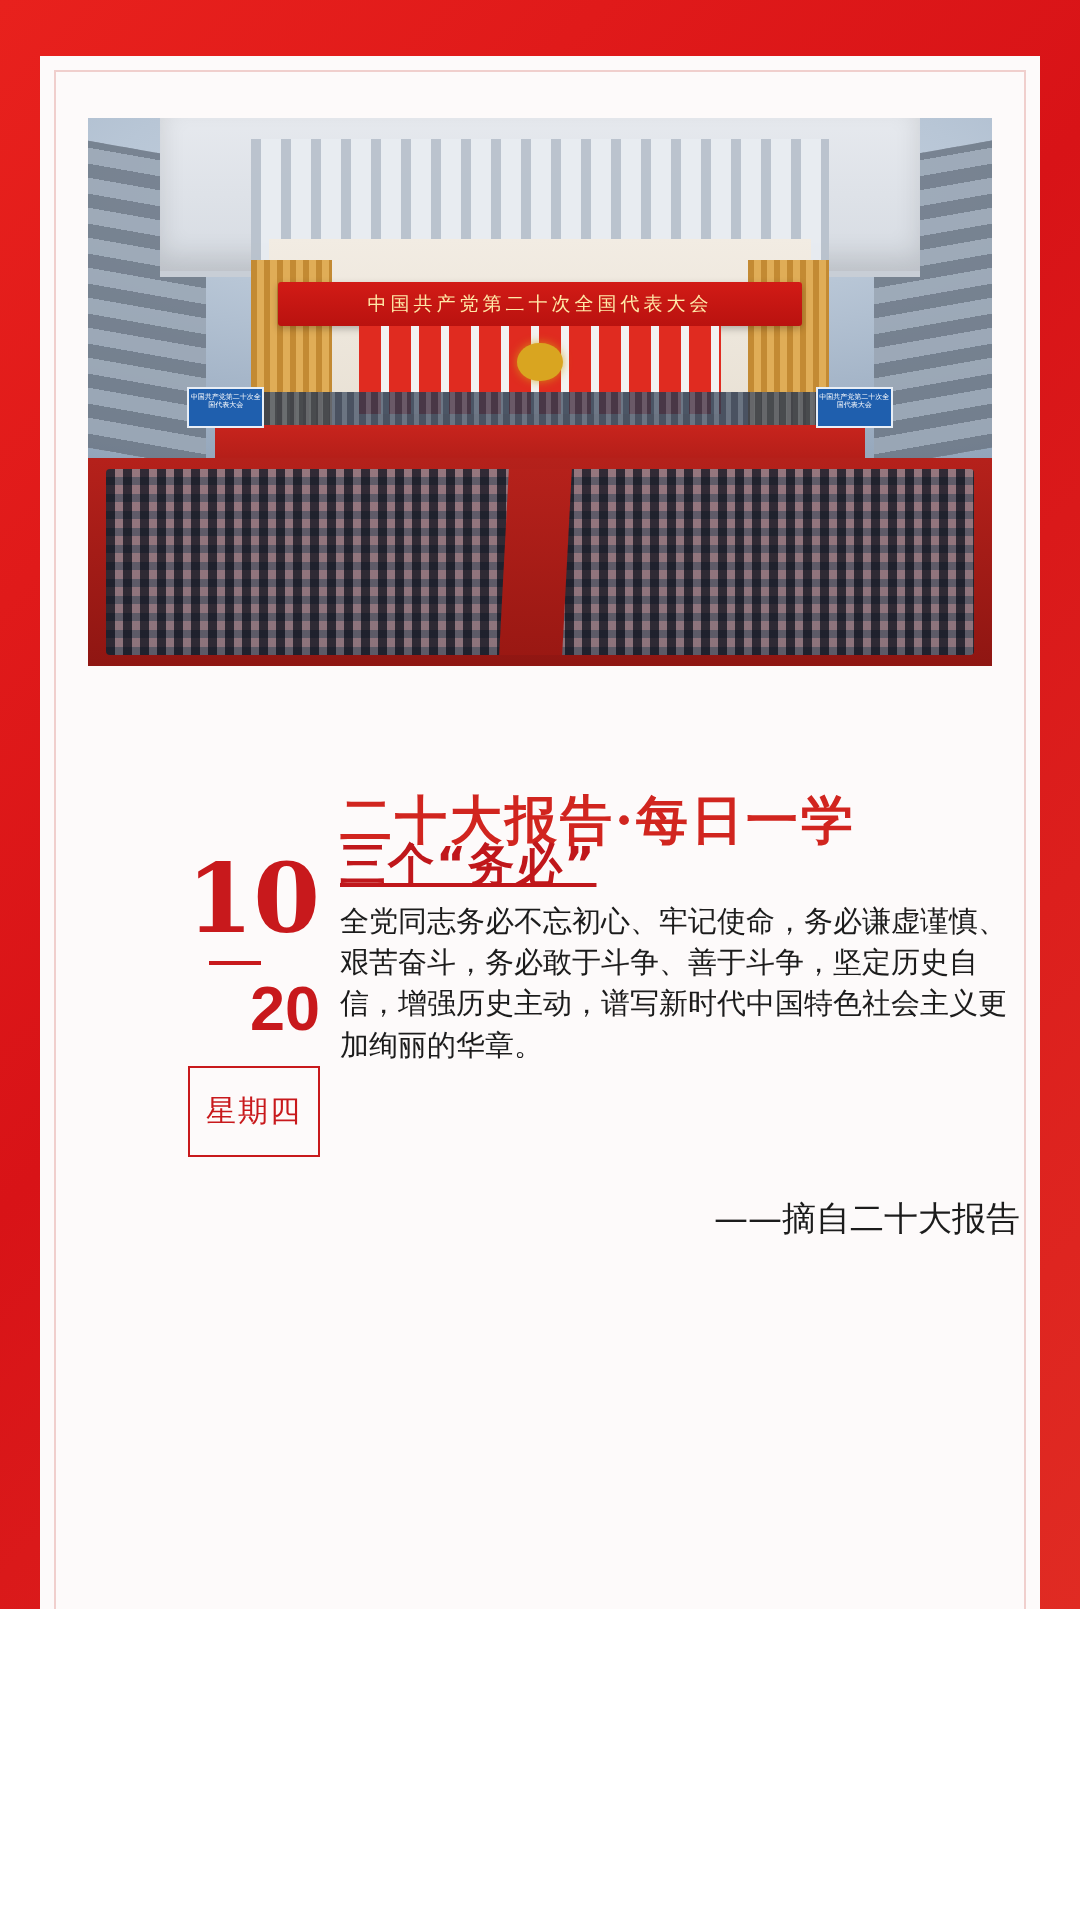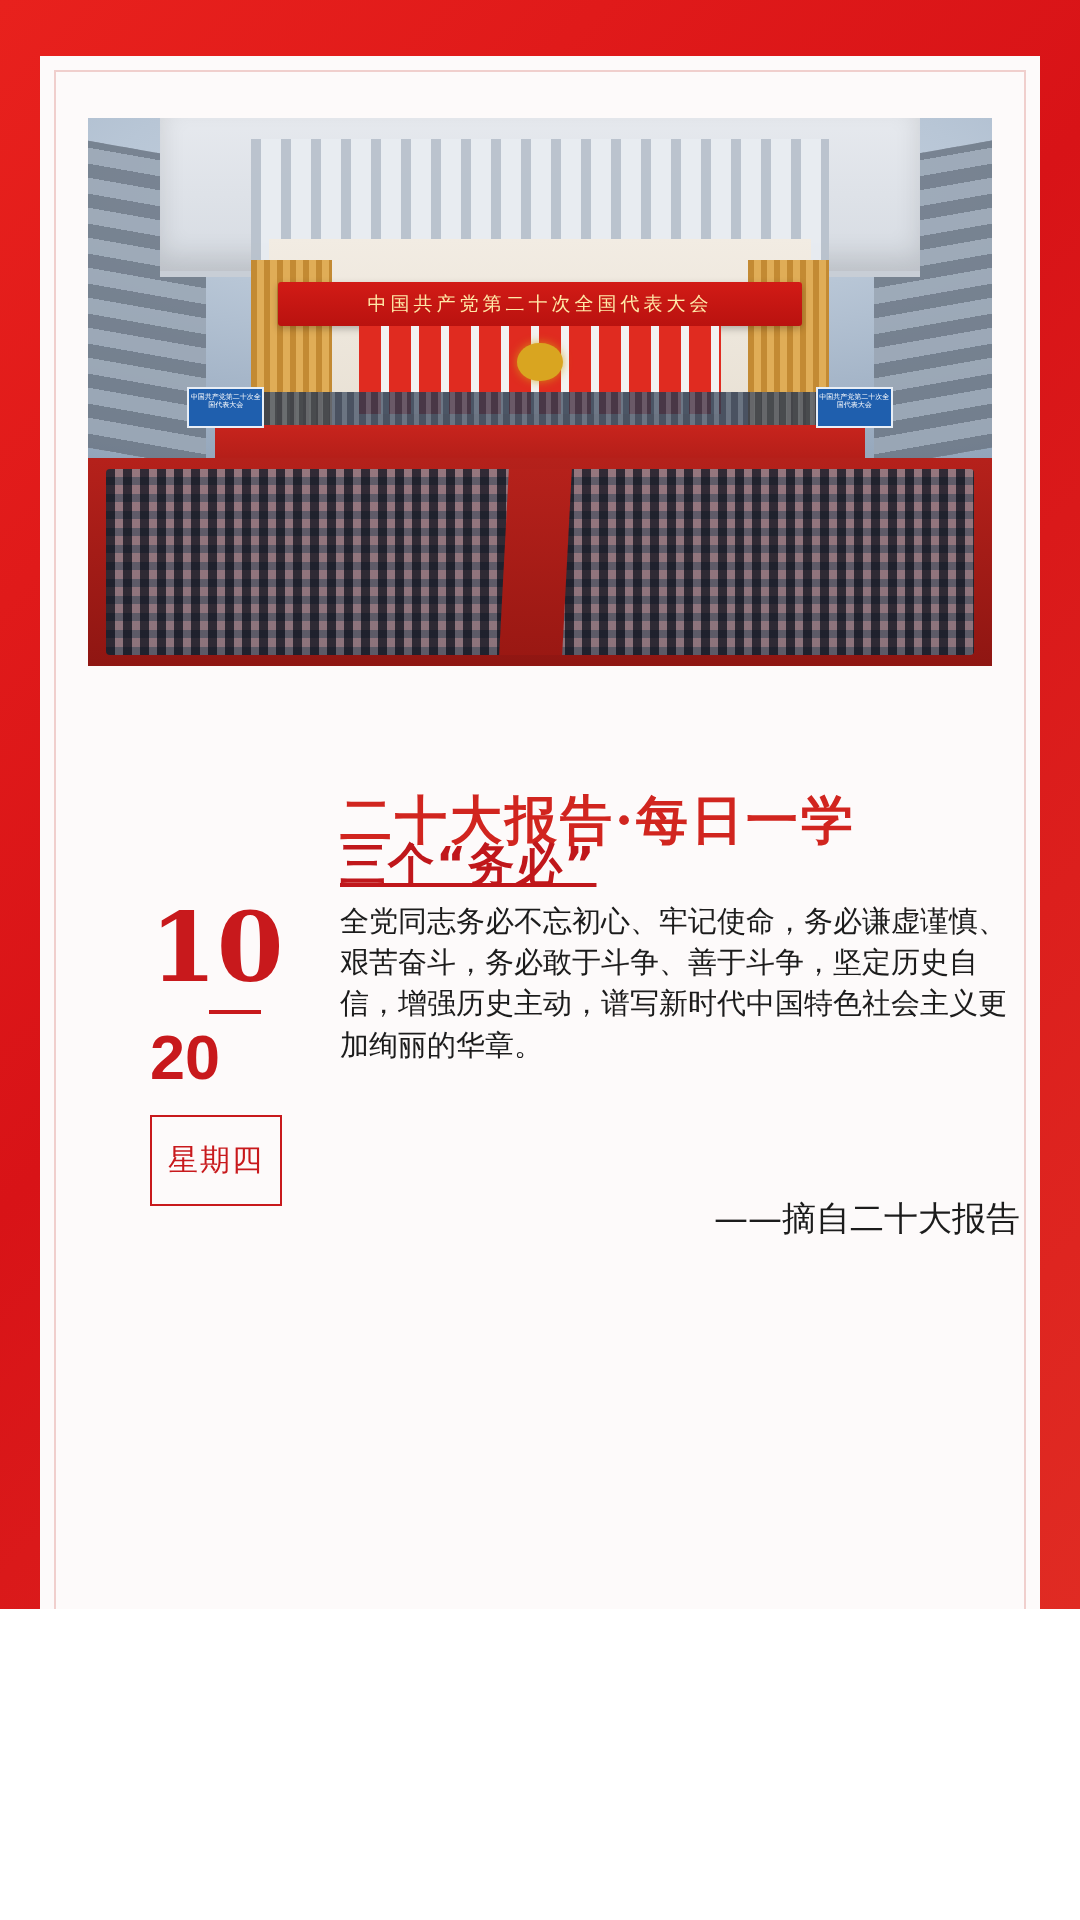--- a/index.html
+++ b/index.html
@@ -261,23 +261,23 @@
     text-align: right;
     color: #1c1c1c;
     font-size: 34px;
     font-family: "DejaVu Sans", sans-serif;
   }
 
   
   .date-block {
     position: absolute;
     left: 110px;
-    top: 844px;
+    top: 795px;
     width: 170px;
-    text-align: left;
+    text-align: right;
     color: #c8191c;
   }
   .date-m {
     font-size: 96px;
     font-weight: bold;
     line-height: 1;
     font-family: "DejaVu Serif", "Liberation Serif", serif;
   }
   .date-sep {
     width: 52px;

